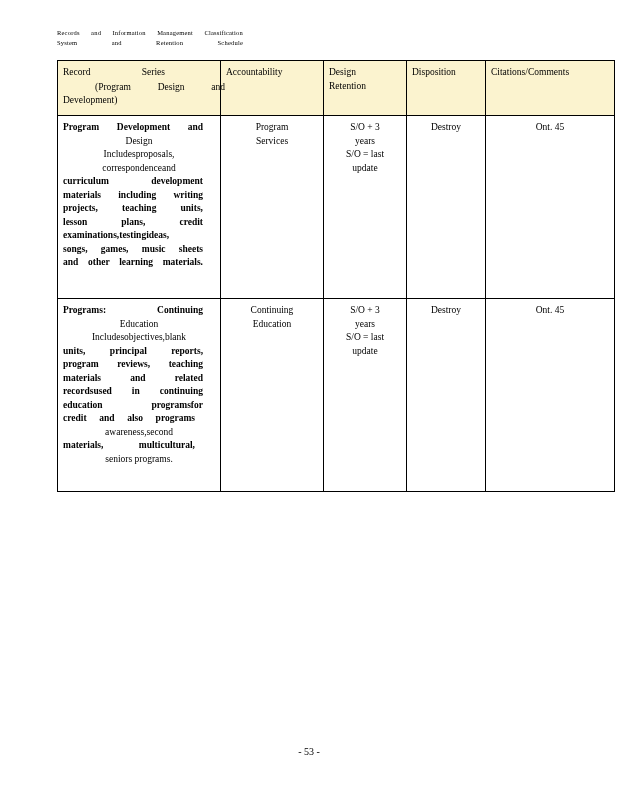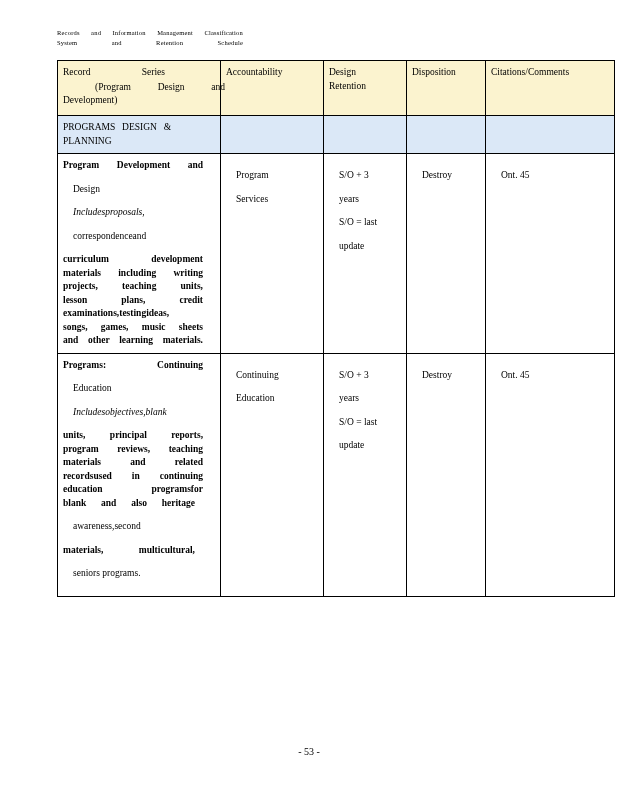--- a/index.html
+++ b/index.html
@@ -96,22 +96,22 @@
   .body-row td { height: 172px; }
   .body-row2 td { height: 182px; }
 
   .just {
     text-align: justify;
     text-align-last: justify;
     -moz-text-align-last: justify;
     margin: 0;
     font-weight: bold;
   }
-  .para-gap { margin-top: 9px; font-style: italic; }
-  .plain { margin: 10px; }
+  .para-gap { margin-top: 9px; }
+  .plain { margin: 0; text-align: center; }
   .nowrapline { white-space: nowrap; }
 
   .w140 { display: block; width: 140px; }
   .w132 { display: block; width: 132px; }
 
   .footer {
     position: absolute;
     left: 0;
     top: 746px;
     width: 618px;
@@ -165,34 +165,20 @@
         <td class="col4">
           <span class="hdr-plain">Disposition</span>
         </td>
         <td class="col5">
           <span class="hdr-plain">Citations/Comments</span>
         </td>
       </tr>
     </thead>
     <tbody>
 
-      <tr class="section">
-        <td class="col1">
-          <span class="section-title">
-            <span>PROGRAMS</span>
-            <span>DESIGN</span>
-            <span>&amp;</span>
-          </span>
-          <span class="section-title2">PLANNING</span>
-        </td>
-        <td class="col2"></td>
-        <td class="col3"></td>
-        <td class="col4"></td>
-        <td class="col5"></td>
-      </tr>
 
       <tr class="body-row">
         <td class="col1">
           <p class="just w140 nowrapline">Program   Development   and</p>
           <p class="plain">Design</p>
           <p class="plain para-gap">Includesproposals,</p>
           <p class="plain">correspondenceand</p>
           <p class="just w140 nowrapline">curriculum    development</p>
           <p class="just w140 nowrapline">materials    including   writing</p>
           <p class="just w140 nowrapline">projects,    teaching    units,</p>
@@ -222,21 +208,21 @@
       <tr class="body-row2">
         <td class="col1">
           <p class="just w140 nowrapline">Programs:     Continuing</p>
           <p class="plain">Education</p>
           <p class="plain para-gap">Includesobjectives,blank</p>
           <p class="just w140 nowrapline">units,   principal   reports,</p>
           <p class="just w140 nowrapline">program    reviews,   teaching</p>
           <p class="just w140 nowrapline">materials    and   related</p>
           <p class="just w140 nowrapline">recordsused      in  continuing</p>
           <p class="just w140 nowrapline">education     programsfor</p>
-          <p class="just w132 nowrapline">blank   and  also  heritage</p>
+          <p class="just w132 nowrapline">credit   and  also  programs</p>
           <p class="plain">awareness,second</p>
           <p class="just w132 nowrapline">materials,   multicultural,</p>
           <p class="plain">seniors   programs.</p>
         </td>
         <td class="col2">
           <p class="plain">Continuing</p>
           <p class="plain">Education</p>
         </td>
         <td class="col3">
           <p class="plain">S/O + 3</p>

